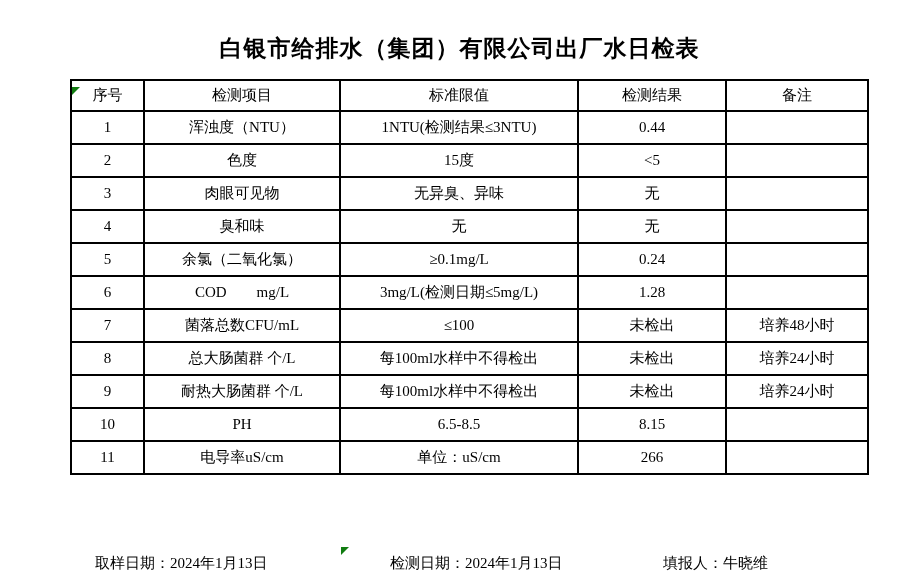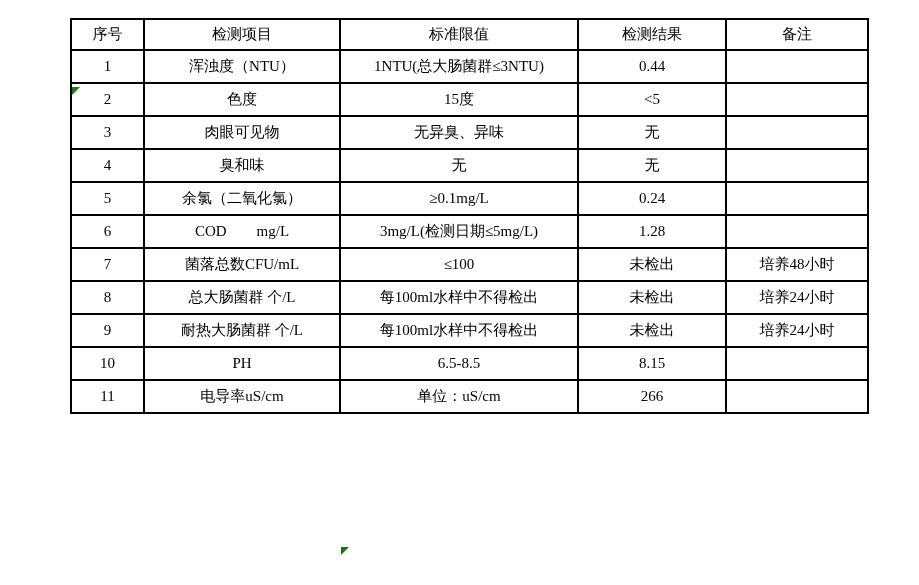--- a/index.html
+++ b/index.html
@@ -65,20 +65,21 @@
     clip-path: polygon(0 0, 100% 0, 0 100%);
   }
   .marker-top-left { left: 72px;  top: 87px;  }
   .marker-bottom   { left: 341px; top: 547px; }
 </style>
 </head>
 <body>
 
 <div class="page">
 
+  <div class="doc-title">白银市给排水（集团）有限公司出厂水日检表</div>
 
   <span class="corner-marker marker-top-left" style="background: rgb(16, 124, 16);"></span>
 
   <table class="inspection">
     <colgroup>
       <col class="col-no">
         <col class="col-item">
         <col class="col-standard">
         <col class="col-result">
         <col class="col-note">
@@ -89,21 +90,21 @@
         <th>检测项目</th>
         <th>标准限值</th>
         <th>检测结果</th>
         <th>备注</th>
       </tr>
     </thead>
     <tbody>
       <tr>
         <td>1</td>
         <td>浑浊度（NTU）</td>
-        <td>1NTU(总大肠菌群≤3NTU)</td>
+        <td>1NTU(检测结果≤3NTU)</td>
         <td>0.44</td>
         <td></td>
       </tr>
       <tr>
         <td>2</td>
         <td>色度</td>
         <td>15度</td>
         <td>&lt;5</td>
         <td></td>
       </tr>
@@ -168,14 +169,19 @@
         <td>电导率uS/cm</td>
         <td>单位：uS/cm</td>
         <td>266</td>
         <td></td>
       </tr>
     </tbody>
   </table>
 
   <span class="corner-marker marker-bottom" style="background: rgb(16, 124, 16);"></span>
 
+  <div class="footer">
+    <span class="f-sampling">取样日期：2024年1月13日</span>
+    <span class="f-testing">检测日期：2024年1月13日</span>
+    <span class="f-reporter">填报人：牛晓维</span>
+  </div>
 
 </div>
 
 </body></html>

